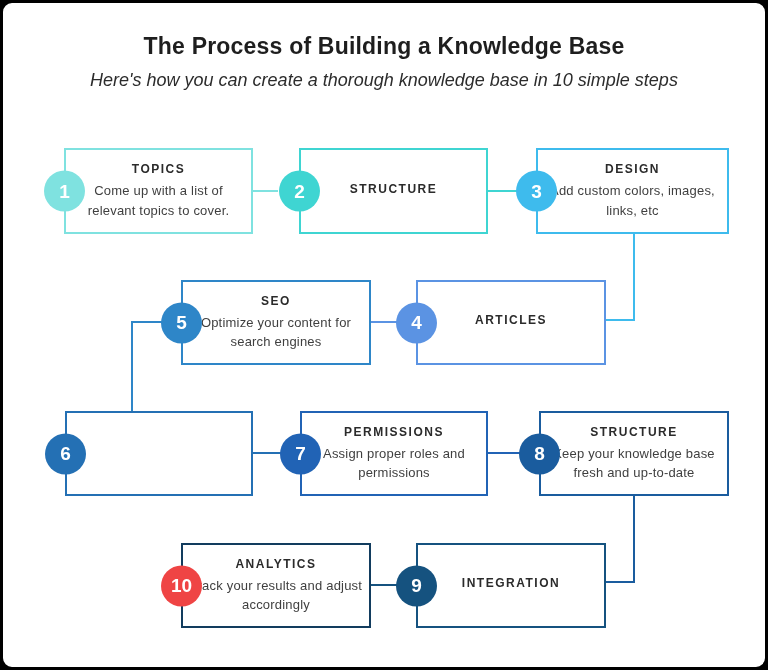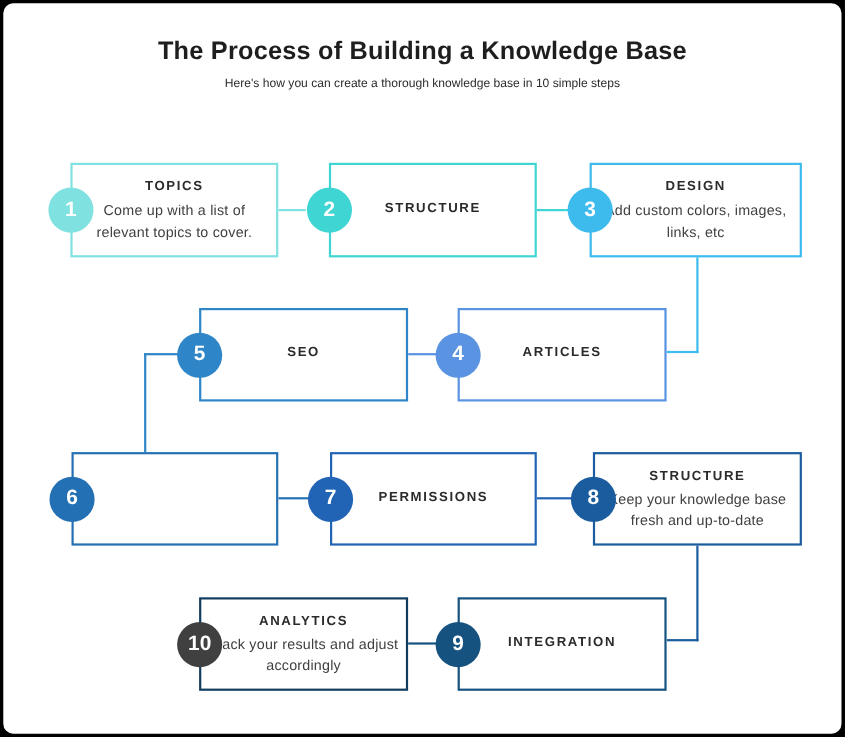--- a/index.html
+++ b/index.html
@@ -28,23 +28,24 @@
   }
   .title {
     font-size: 23px;
     font-weight: bold;
     color: #1e1e1e;
     letter-spacing: 0.2px;
     margin: 0 0 10px 0;
     text-align: center;
   }
   .subtitle {
-    font-size: 11px;
+    font-size: 18px;
     color: #2c2c2c;
     margin: 0;
+    font-style: italic;
   }
   .box {
     position: absolute;
     background: #fff;
     border: 2px solid #ccc;
     box-sizing: border-box;
     display: flex;
     flex-direction: column;
     align-items: center;
     justify-content: center;
@@ -145,52 +146,54 @@
     </div>
     <div class="box-title">DESIGN</div>
     <div class="box-desc">Add custom colors, images, links, etc</div>
   </div>
 
   <div class="box b5" style="border-color: rgb(46, 134, 200);">
     <div class="circle" style="background-color: rgb(46, 134, 200);">
       <span>5</span>
     </div>
     <div class="box-title">SEO</div>
+    <div class="box-desc">Optimize your content for search engines</div>
   </div>
 
   <div class="box b4" style="border-color: rgb(91, 147, 227);">
     <div class="circle" style="background-color: rgb(91, 147, 227);">
       <span>4</span>
     </div>
     <div class="box-title">ARTICLES</div>
   </div>
 
   <div class="box b6" style="border-color: rgb(36, 112, 180);">
     <div class="circle" style="background-color: rgb(36, 112, 180);">
       <span>6</span>
     </div>
   </div>
 
   <div class="box b7" style="border-color: rgb(33, 99, 181);">
     <div class="circle" style="background-color: rgb(33, 99, 181);">
       <span>7</span>
     </div>
     <div class="box-title">PERMISSIONS</div>
+    <div class="box-desc">Assign proper roles and permissions</div>
   </div>
 
   <div class="box b8" style="border-color: rgb(26, 92, 158);">
     <div class="circle" style="background-color: rgb(26, 92, 158);">
       <span>8</span>
     </div>
     <div class="box-title">STRUCTURE</div>
     <div class="box-desc">Keep your knowledge base fresh and up-to-date</div>
   </div>
 
   <div class="box b10" style="border-color: rgb(18, 60, 94);">
-    <div class="circle" style="background-color: #404040;">
+    <div class="circle" style="background-color: #ef4444;">
       <span>10</span>
     </div>
     <div class="box-title">ANALYTICS</div>
     <div class="box-desc">Track your results and adjust accordingly</div>
   </div>
 
   <div class="box b9" style="border-color: rgb(21, 82, 127);">
     <div class="circle" style="background-color: rgb(21, 82, 127);">
       <span>9</span>
     </div>

